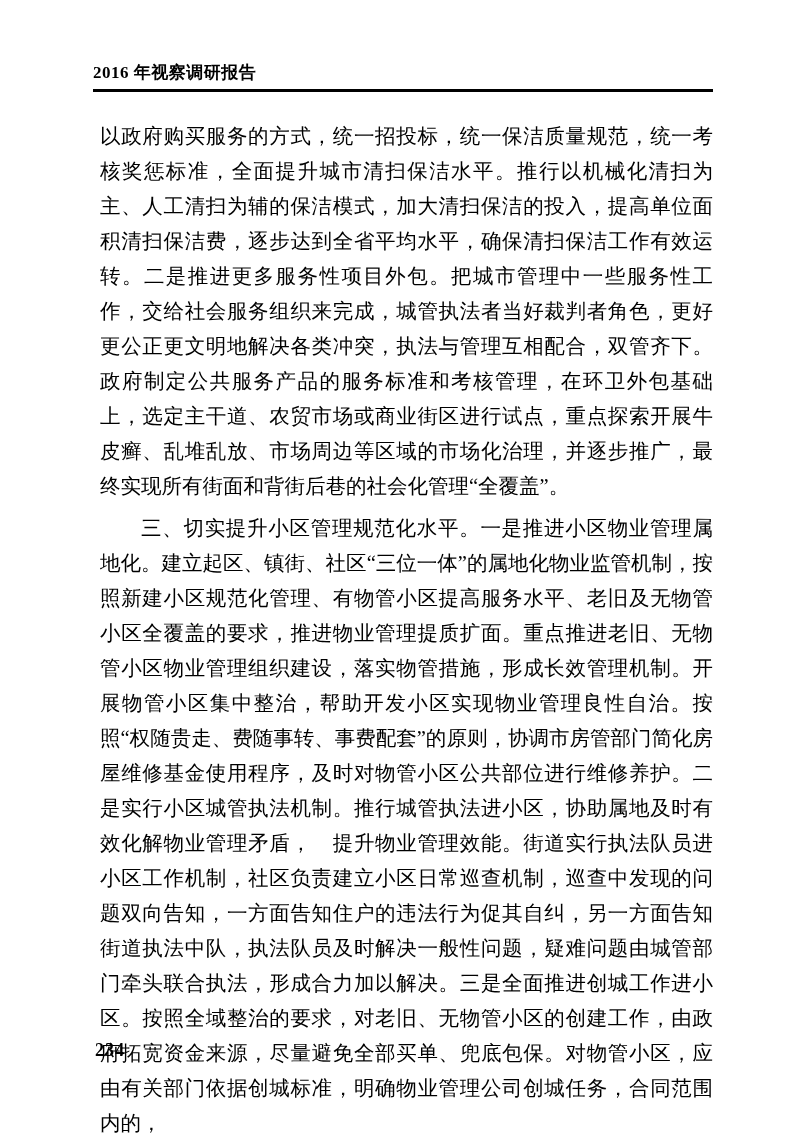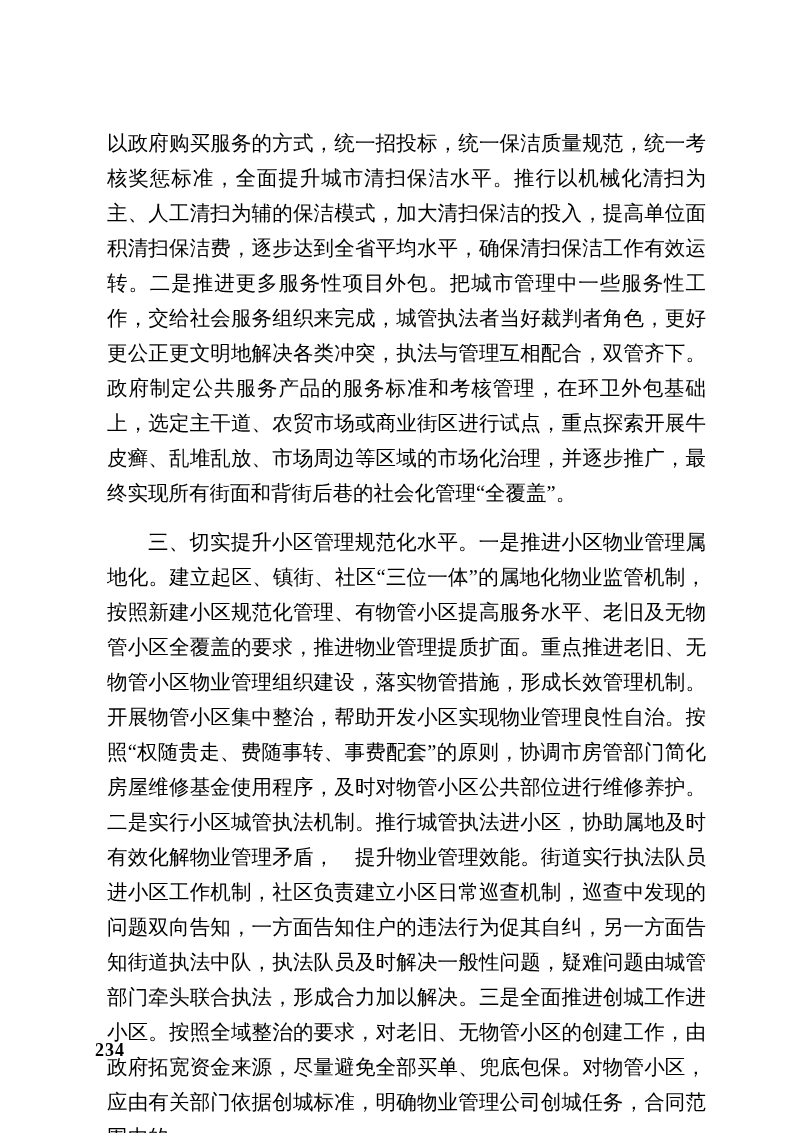--- a/index.html
+++ b/index.html
@@ -35,21 +35,21 @@
     position: absolute;
     left: 93px;
     top: 112px;
     width: 627px;
     font-size: 20.5px;
     line-height: 35px;
     text-align: justify;
     text-justify: inter-ideograph;
   }
   .content p {
-    margin: 14px;
+    margin: 7px;
     padding: 0;
   }
   .content p.indent {
     text-indent: 2em;
   }
   .section-lead {
     font-weight: normal;
   }
   .footer {
     position: absolute;
@@ -59,20 +59,23 @@
     font-weight: bold;
     letter-spacing: 1px;
     text-align: center;
   }
 </style>
 </head>
 <body>
 
 <div class="page">
 
+  <div class="header">
+    <span class="header-title">2016 年视察调研报告</span>
+  </div>
 
   <div class="content">
     <p>
       <span>以政府购买服务的方式，统一招投标，统一保洁质量规范，统一考核奖惩标准，全面提升城市清扫保洁水平。推行以机械化清扫为主、人工清扫为辅的保洁模式，加大清扫保洁的投入，提高单位面积清扫保洁费，逐步达到全省平均水平，确保清扫保洁工作有效运转。二是推进更多服务性项目外包。把城市管理中一些服务性工作，交给社会服务组织来完成，城管执法者当好裁判者角色，更好更公正更文明地解决各类冲突，执法与管理互相配合，双管齐下。政府制定公共服务产品的服务标准和考核管理，在环卫外包基础上，选定主干道、农贸市场或商业街区进行试点，重点探索开展牛皮癣、乱堆乱放、市场周边等区域的市场化治理，并逐步推广，最终实现所有街面和背街后巷的社会化管理“全覆盖”。</span>
     </p>
     <p class="indent">
       <span class="section-lead">三、切实提升小区管理规范化水平。</span><span>一是推进小区物业管理属地化。建立起区、镇街、社区“三位一体”的属地化物业监管机制，按照新建小区规范化管理、有物管小区提高服务水平、老旧及无物管小区全覆盖的要求，推进物业管理提质扩面。重点推进老旧、无物管小区物业管理组织建设，落实物管措施，形成长效管理机制。开展物管小区集中整治，帮助开发小区实现物业管理良性自治。按照“权随贵走、费随事转、事费配套”的原则，协调市房管部门简化房屋维修基金使用程序，及时对物管小区公共部位进行维修养护。二是实行小区城管执法机制。推行城管执法进小区，协助属地及时有效化解物业管理矛盾，　提升物业管理效能。街道实行执法队员进小区工作机制，社区负责建立小区日常巡查机制，巡查中发现的问题双向告知，一方面告知住户的违法行为促其自纠，另一方面告知街道执法中队，执法队员及时解决一般性问题，疑难问题由城管部门牵头联合执法，形成合力加以解决。三是全面推进创城工作进小区。按照全域整治的要求，对老旧、无物管小区的创建工作，由政府拓宽资金来源，尽量避免全部买单、兜底包保。对物管小区，应由有关部门依据创城标准，明确物业管理公司创城任务，合同范围内的，</span>
     </p>
   </div>
 

